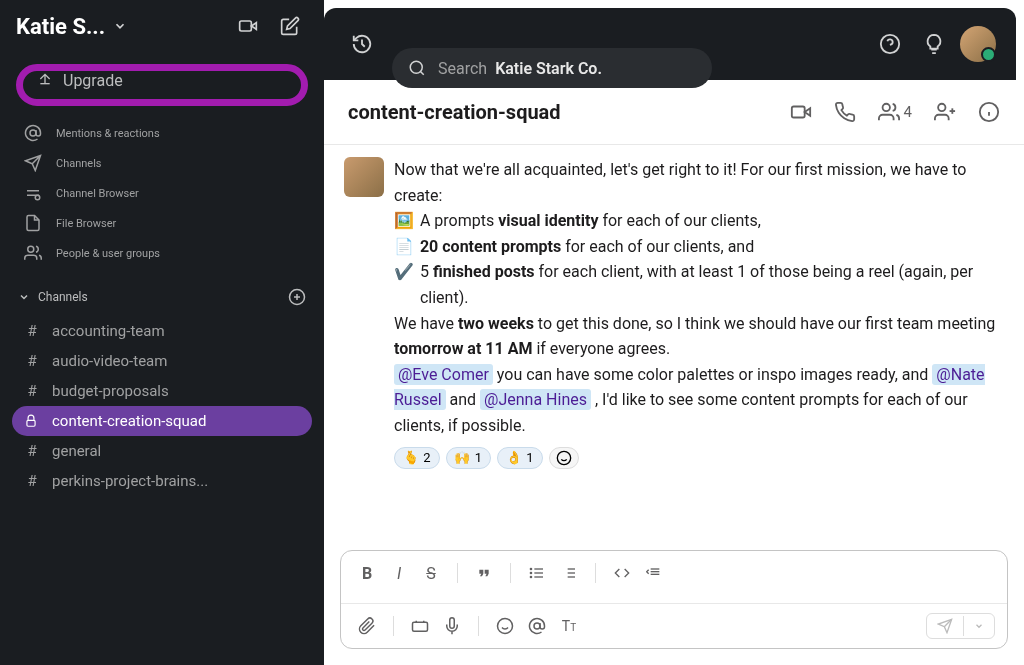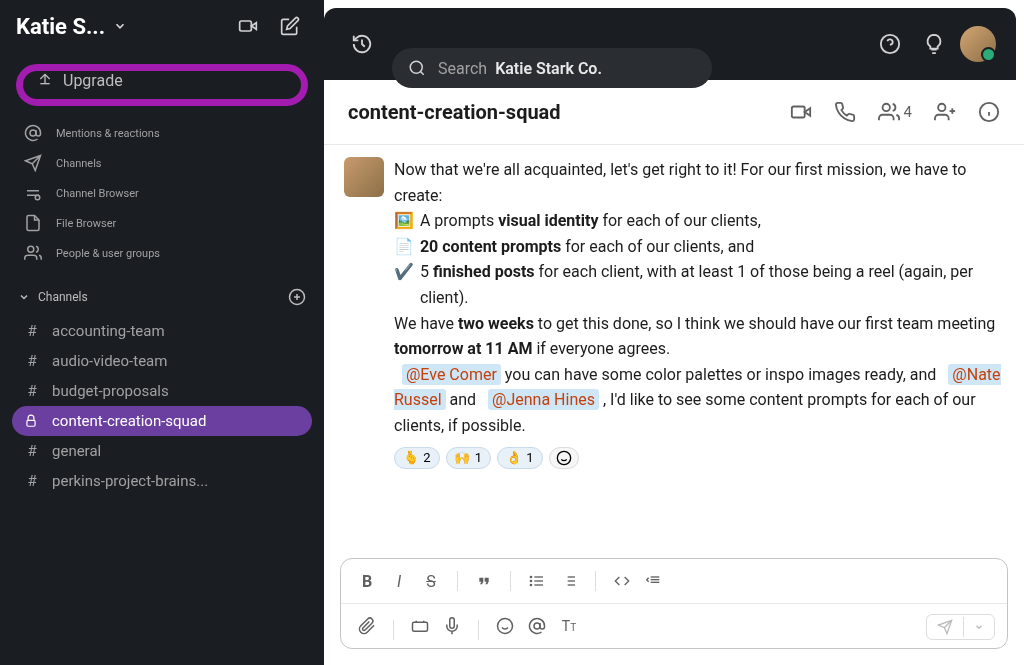--- a/index.html
+++ b/index.html
@@ -37,30 +37,30 @@
 .messages { flex:1; overflow-y:auto; padding:12px 20px 8px; }
 .msg { display:flex; gap:10px; margin-bottom:8px; }
 .msg .avatar { width:40px; height:40px; border-radius:6px; background:linear-gradient(135deg,#c99b6e 0%,#8b6f47 100%); flex-shrink:0; }
 .msg .content { flex:1; }
 .msg .head { display:flex; align-items:baseline; gap:8px; }
 .msg .author { font-weight:700; font-size:16px; color:#1d1c1d; }
 .msg .time { font-size:13px; color:#616061; }
 .msg .body { font-size:16px; color:#1d1c1d; line-height:1.6; }
 .msg .body .line { display:flex; align-items:start; gap:6px; }
 .msg .body .emoji { font-size:16px; }
-.mention { background:#cfe6f6; color:#c2410c; padding:1px 4px; border-radius:3px; cursor:pointer;margin-left:8px; }
+.mention { background:#cfe6f6; color:#4c1d95; padding:1px 4px; border-radius:3px; cursor:pointer; }
 .reactions { display:flex; gap:6px; margin-top:8px; }
 .reaction { display:flex; align-items:center; gap:4px; background:#e8f0f8; border:1px solid #c9dbeb; border-radius:14px; padding:2px 8px; font-size:13px; cursor:pointer; }
 .reaction.add { background:#f6f6f6; border-color:#ddd; padding:2px 6px; }
 .composer { margin:4px 16px 16px; border:1px solid #c4c4c4; border-radius:12px; display:flex; flex-direction:column; }
 .comp-toolbar { display:flex; align-items:center; padding:8px 12px; gap:4px; color:#616061; }
 .comp-toolbar .sep { width:1px; height:20px; background:#ddd; margin:0 8px; }
 .comp-toolbar .tb { width:28px; height:28px; display:flex; align-items:center; justify-content:center; cursor:pointer; }
 .comp-input { padding:4px 16px 12px; color:#999; font-size:16px; }
-.comp-footer { display:flex; align-items:flex-end; padding:8px 12px; border-top:1px solid #e8e8e8; color:#616061; gap:4px; }
+.comp-footer { display:flex; align-items:center; padding:8px 12px; border-top:1px solid #e8e8e8; color:#616061; gap:4px;margin-top:8px; }
 .comp-footer .sep { width:1px; height:20px; background:#ddd; margin:0 8px; }
 .comp-footer .tb { width:28px; height:28px; display:flex; align-items:center; justify-content:center; cursor:pointer; }
 .send-group { margin-left:auto; display:flex; align-items:center; border:1px solid #ddd; border-radius:6px; overflow:hidden; }
 .send-group .send { padding:4px 10px; cursor:pointer; }
 .send-group .sep2 { width:1px; height:20px; background:#ddd; }
 svg { display:block; }
 </style>
 </head>
 <body>
 

